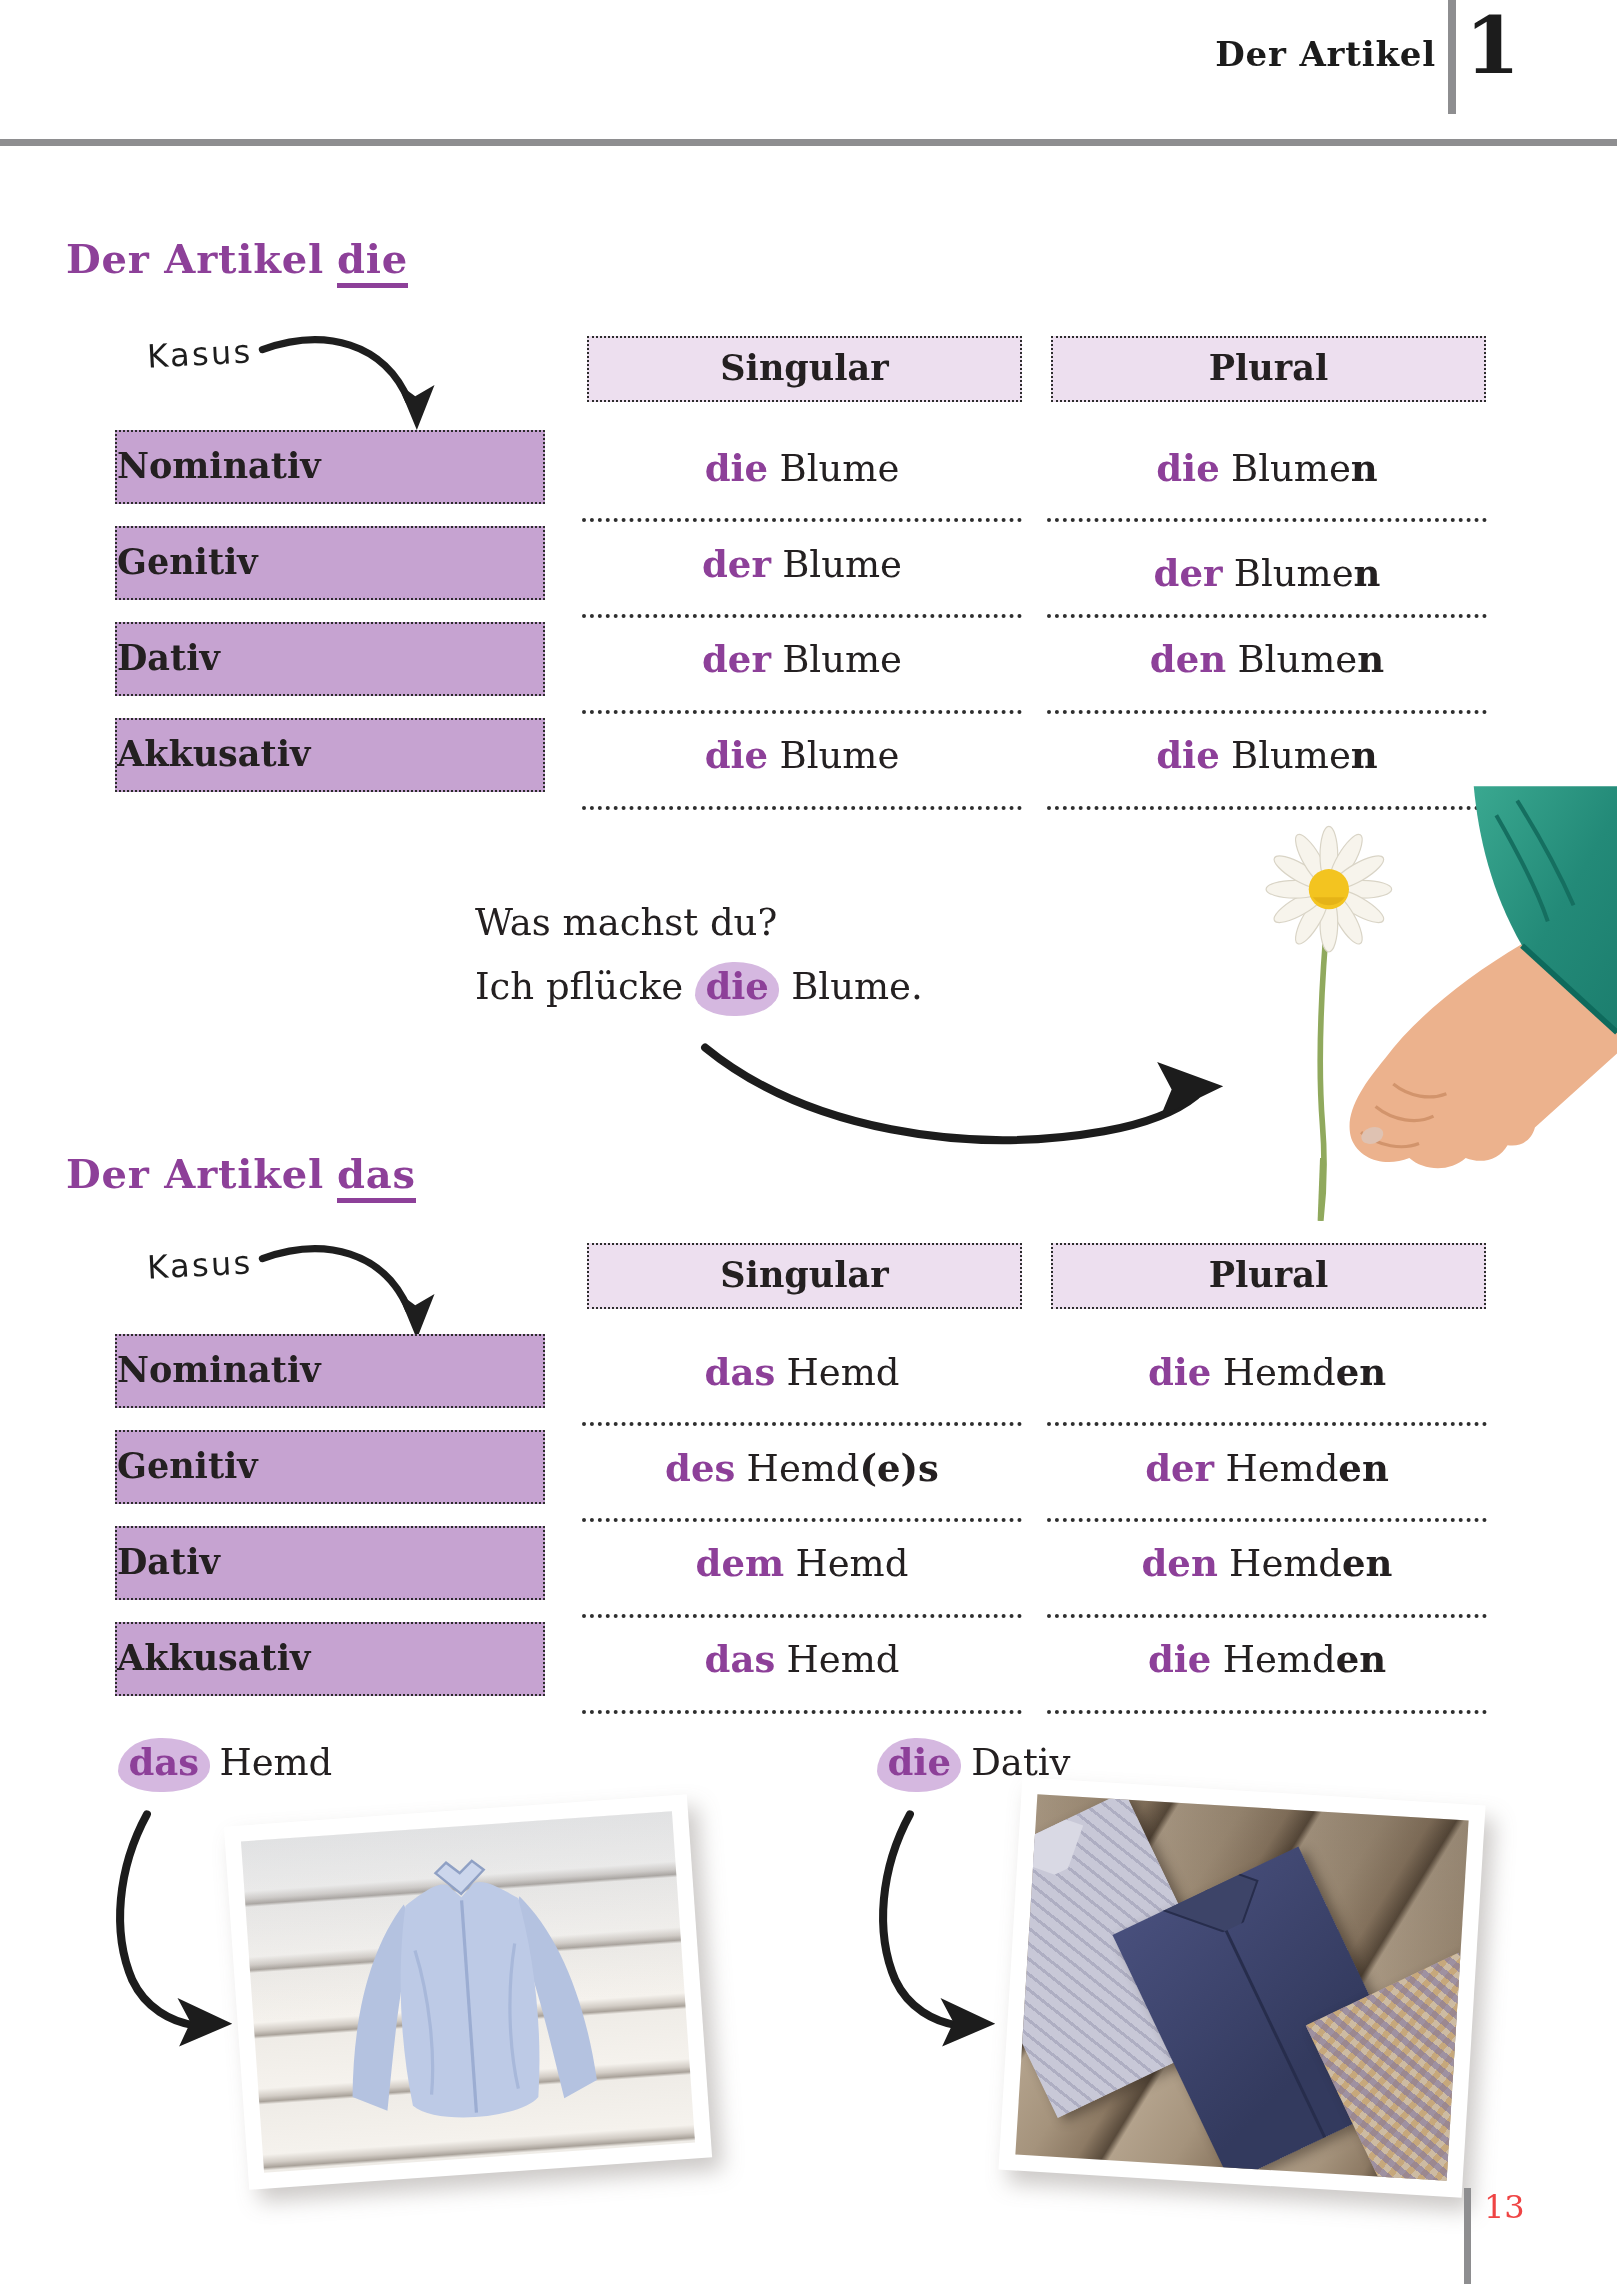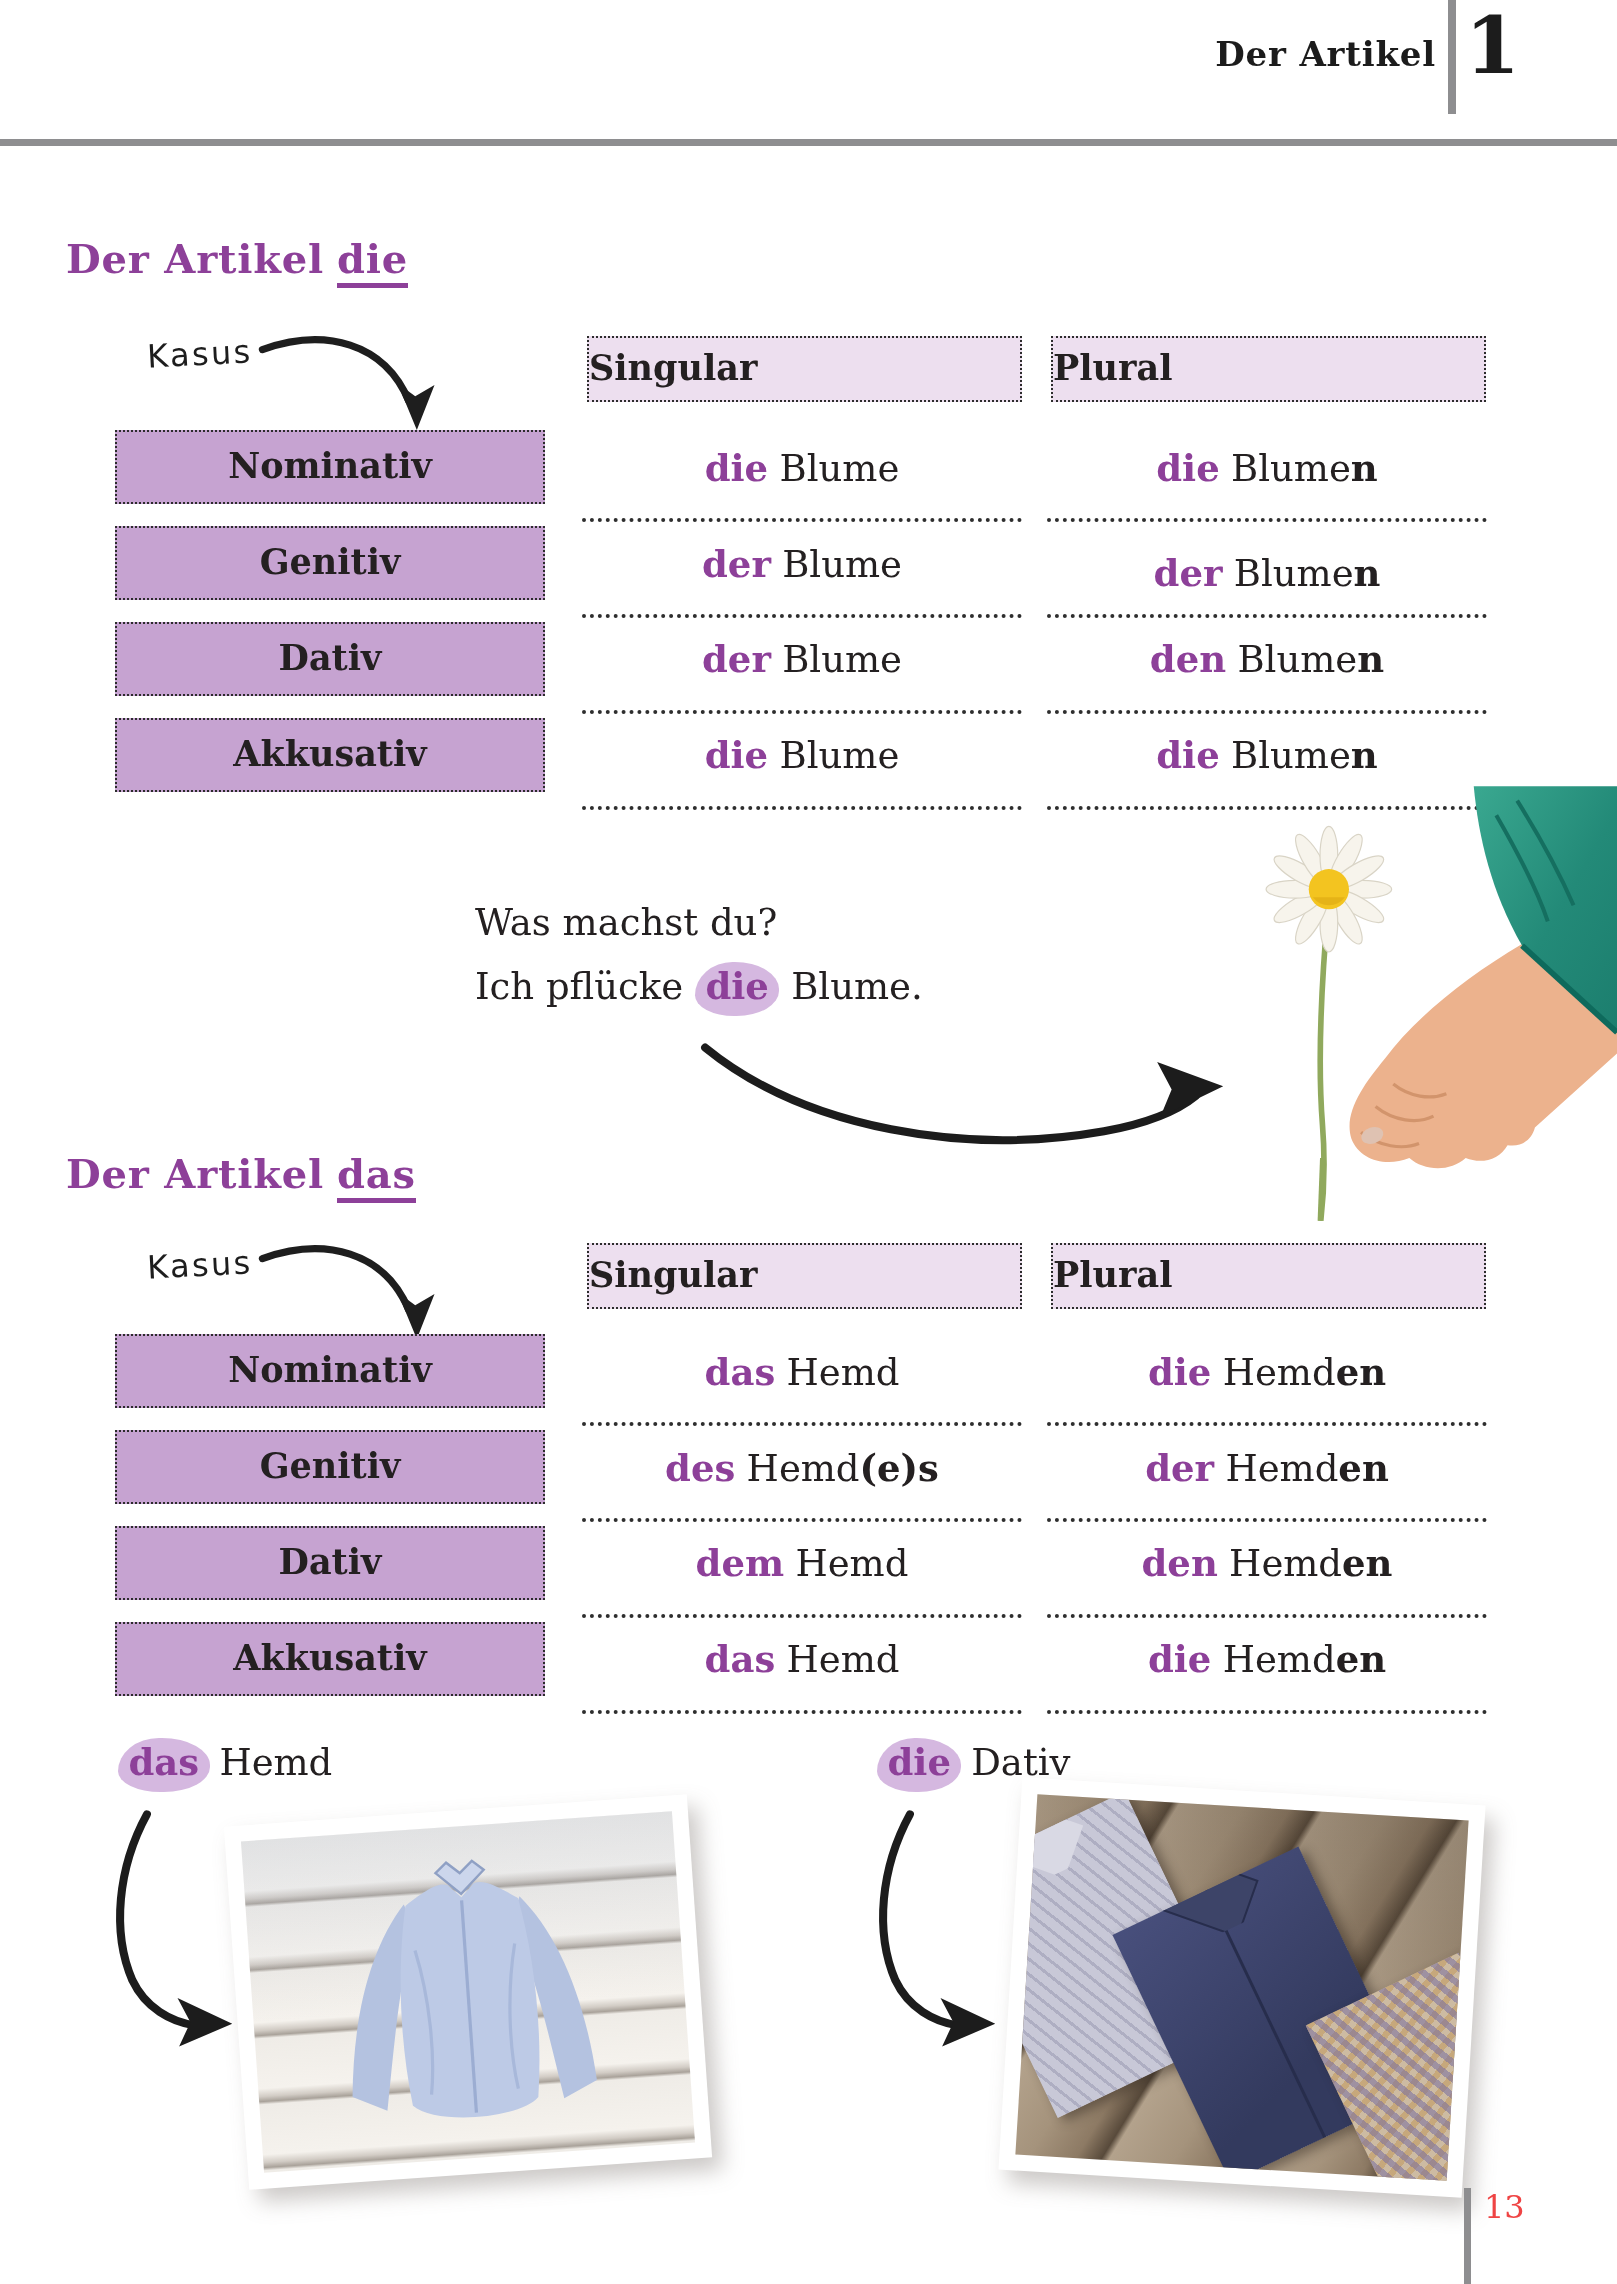--- a/index.html
+++ b/index.html
@@ -21,23 +21,23 @@
   .chapter-bar{position:absolute;left:1448px;top:0;width:8px;height:114px;background:var(--rule-gray)}
   .chapter-number{position:absolute;left:1465px;top:4.8px;font-size:79px;font-weight:bold;color:#1c1c1c;line-height:1.05}
   .top-rule{position:absolute;left:0;top:139px;width:1618px;height:7.3px;background:var(--rule-gray)}
   
   .sec-title{position:absolute;left:66px;font-size:40px;font-weight:bold;color:var(--accent-purple);letter-spacing:0.8px;white-space:nowrap}
   .sec-title .art{border-bottom:5.6px solid var(--accent-purple);padding-bottom:2.4px;margin-left:13px;display:inline-block;line-height:1.1}
   
   .kasus{position:absolute;font-family:"DejaVu Sans","Liberation Sans",sans-serif;font-size:32px;color:#1d1d1d;letter-spacing:2.4px;transform:rotate(-3deg)}
   
   .case-box{position:absolute;left:115px;width:430px;height:74px;background:var(--case-box-fill);
-    border:2.4px dotted #2c2c2c;text-align:center;line-height:68px;font-weight:bold;font-size:35px;color:#242021}
+    border:2.4px dotted #2c2c2c;line-height:68px;font-weight:bold;font-size:35px;color:#242021}
   .col-head{position:absolute;width:435px;height:66px;background:var(--header-box-fill);
-    border:2.4px dotted #2c2c2c;text-align:left;line-height:60px;font-weight:bold;font-size:35px;color:#242021}
+    border:2.4px dotted #2c2c2c;text-align:center;line-height:60px;font-weight:bold;font-size:35px;color:#242021}
   .cellrow{position:absolute;width:440px;height:47px;line-height:47px;text-align:center;font-size:37px;color:#242021;white-space:nowrap}
   .cellrow .article{color:var(--accent-purple);font-weight:bold;margin-right:11.3px}
   .cellrow b{font-weight:bold}
   .sep{position:absolute;width:440px;height:0;border-top:4px dotted #2e2e2e}
   
   .ex{position:absolute;left:475px;font-size:37px;color:#242021;white-space:nowrap}
   .hl{background:var(--highlight-fill);border-radius:46% 54% 52% 48% / 64% 52% 48% 40%;
       padding:1.6px 10.5px 8px;color:var(--accent-purple);font-weight:bold}
   
   .caption{position:absolute;font-size:37px;color:#242021;white-space:nowrap}

